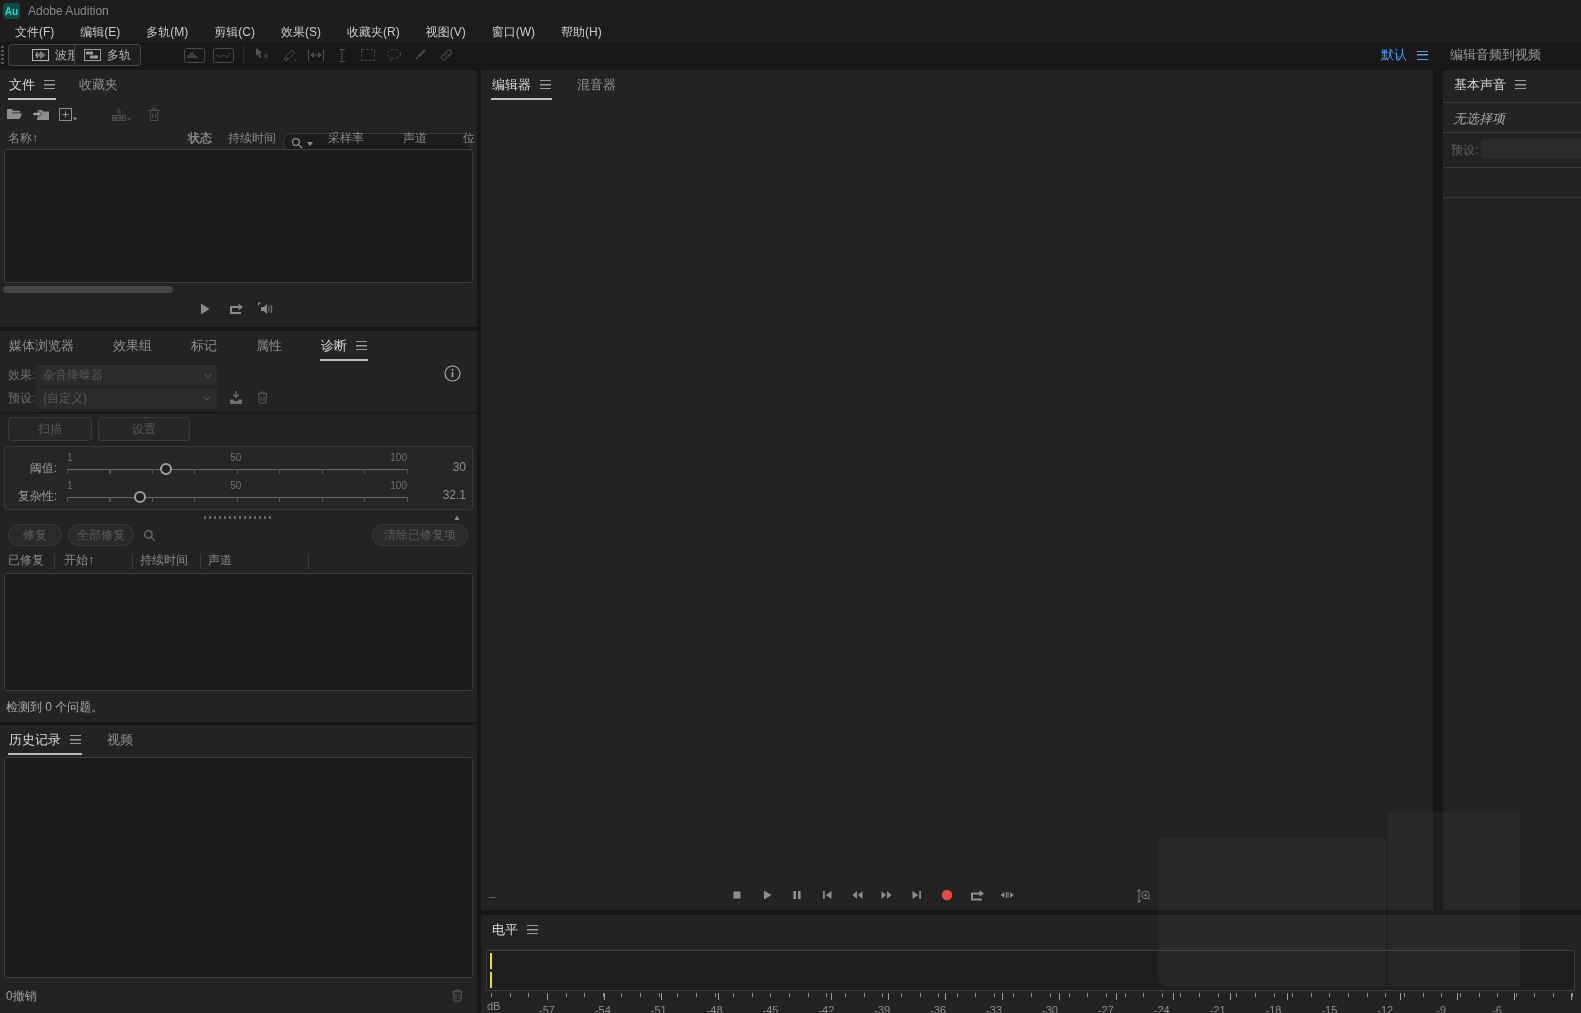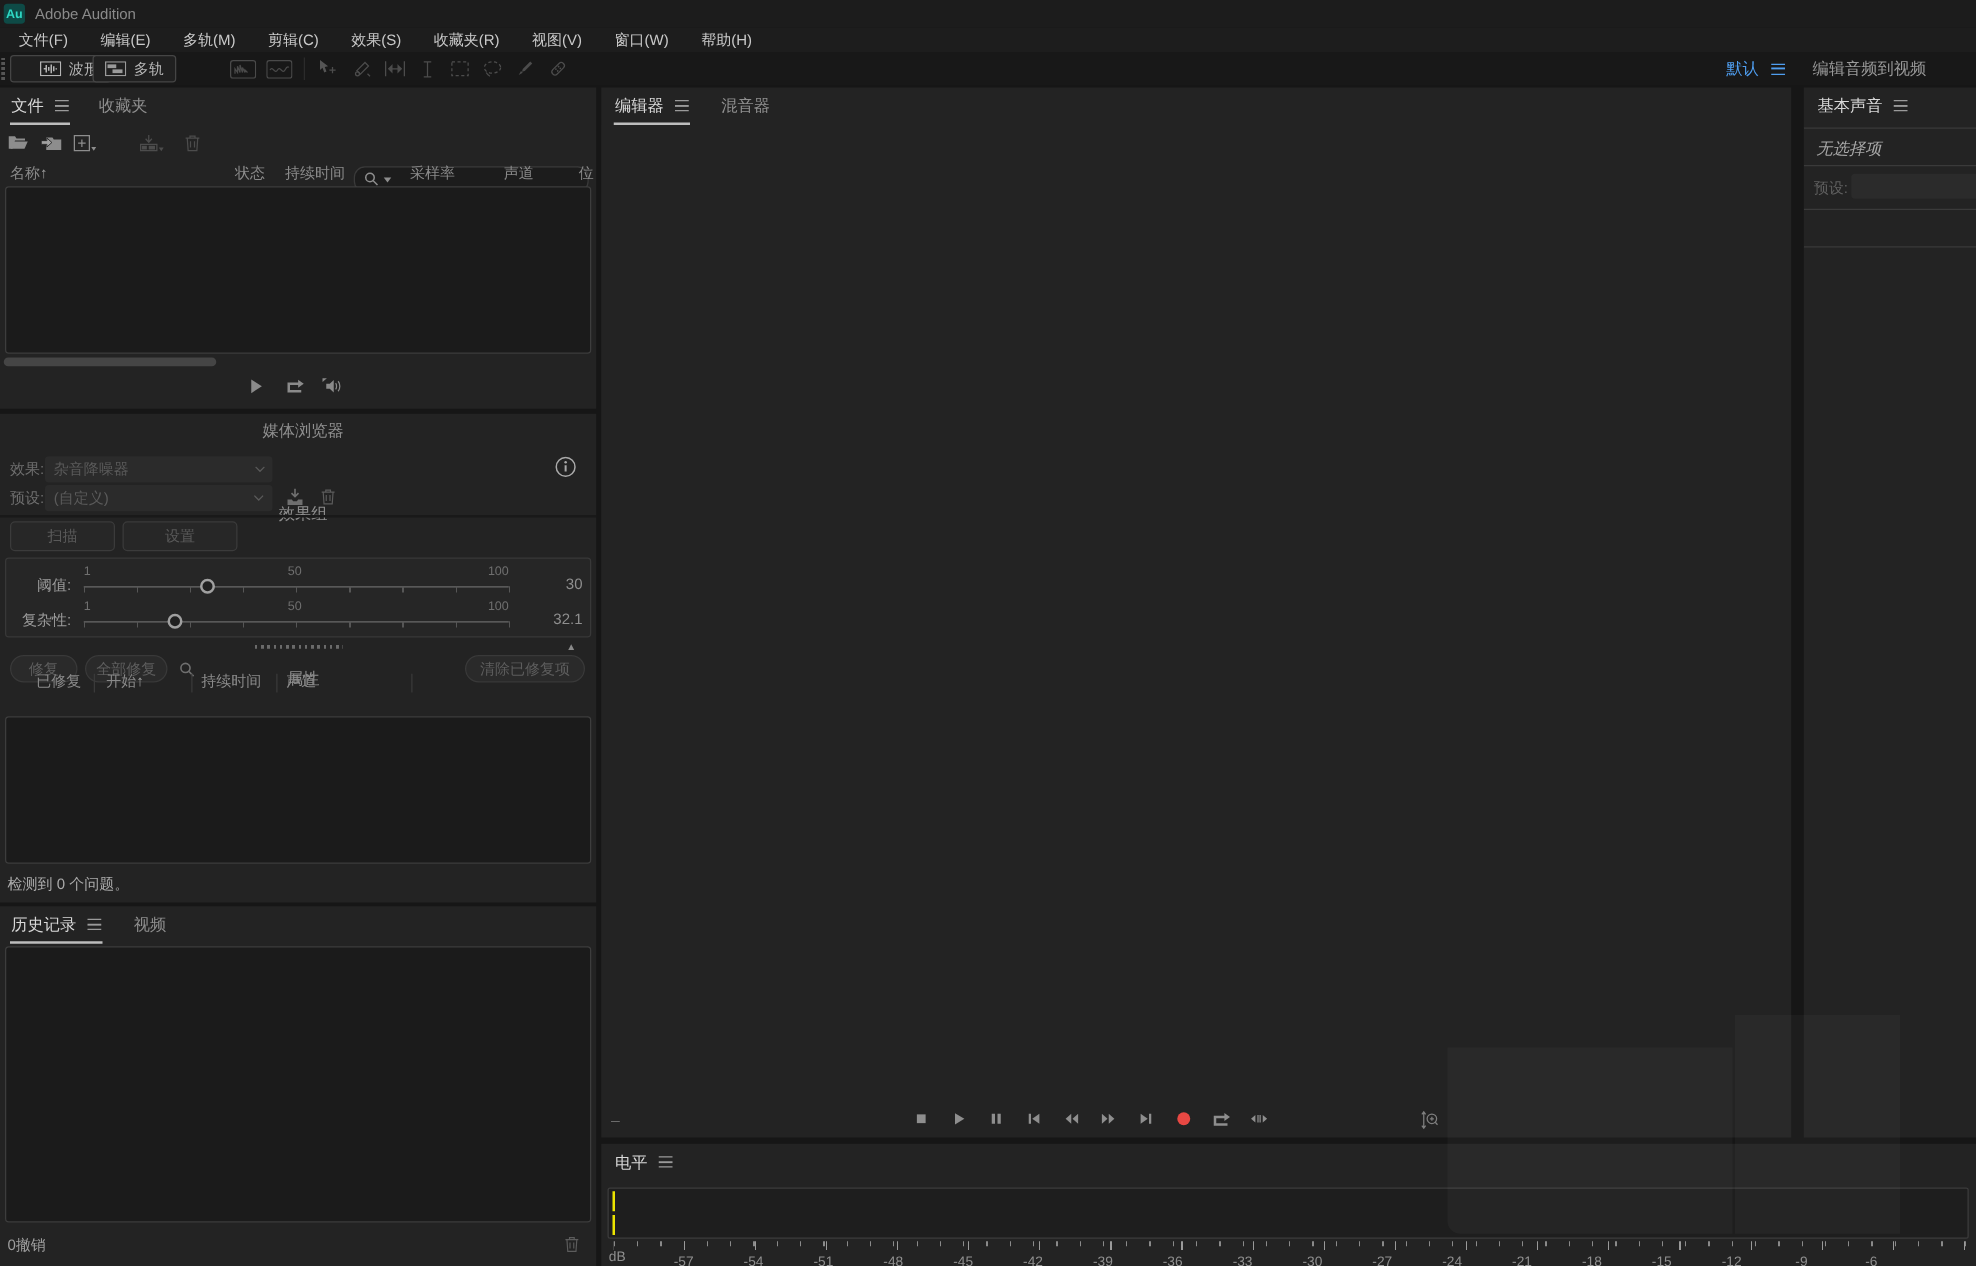--- a/index.html
+++ b/index.html
@@ -59,21 +59,21 @@
     border:1px solid #3a3a3a; border-radius:9px; display:flex; align-items:center; padding-left:7px; gap:3px; }
   .colhead { position:absolute; font-size:12px; color:#8a8a8a; top:0; white-space:nowrap; }
   #files-colheads { position:absolute; left:0; top:60px; width:477px; height:18px; }
   #files-well { left:4px; top:79px; width:469px; height:134px; }
   #files-hscroll { position:absolute; left:3px; top:216px; width:470px; height:8px; }
   #files-hscroll .thumb { position:absolute; left:0; top:0; width:170px; height:7px; background:#454545; border-radius:4px; }
   #files-footer { position:absolute; left:0; top:226px; width:477px; height:31px; display:flex; align-items:center; }
 
   
   #diag-panel { left:0; top:263px; width:477px; height:391px; }
-  #diag-panel .tabbar { gap:37px;flex-direction:column; }
+  #diag-panel .tabbar { gap:37px; }
   .fldrow { position:absolute; left:0; width:477px; height:22px; display:flex; align-items:center; }
   .fldlabel { position:absolute; left:8px; font-size:12px; color:#6e6e6e; }
   .dropdown { position:absolute; left:36px; width:182px; height:21px; background:#2b2b2b; border-radius:3px;
     display:flex; align-items:center; justify-content:space-between; padding:0 7px; }
   .dropdown .val { font-size:12px; color:#5a5a5a; }
   .pill { display:flex; align-items:center; justify-content:center; font-size:12px; color:#5d5d5d;
     background:#2a2a2a; border:1px solid #393939; border-radius:11px; position:absolute; height:22px; }
   .sq-btn { display:flex; align-items:center; justify-content:center; font-size:12px; color:#595959;
     background:#272727; border:1px solid #3b3b3b; border-radius:4px; position:absolute; height:24px; }
   #slider-box { position:absolute; left:4px; top:115px; width:469px; height:64px; background:#262626;
@@ -85,21 +85,21 @@
   .slider-line { position:absolute; left:0; top:17px; width:100%; height:1px; background:#6a6a6a; }
   .slider-ticks { position:absolute; left:0; top:17px; width:100.5%; height:5px;
     background:repeating-linear-gradient(90deg,#565656 0 1px,transparent 1px 42.5px); }
   .slider-knob { position:absolute; top:11px; width:12px; height:12px; border:2px solid #a0a0a0;
     border-radius:50%; background:#202020; margin-left:-7px; }
   .slider-value { position:absolute; left:415px; top:8px; width:46px; text-align:right; font-size:12px; color:#8f8f8f; }
   #diag-splitter { position:absolute; left:0; top:181px; width:477px; height:11px; }
   #diag-splitter .dots { position:absolute; left:50%; top:4px; width:70px; height:3px; margin-left:-35px;
     background:repeating-linear-gradient(90deg,#6a6a6a 0 2px,transparent 2px 5px); }
   #diag-splitter .collapse { position:absolute; right:16px; top:1px; font-size:8px; color:#8a8a8a; }
-  #diag-tablehead { position:absolute; left:0; top:206px; width:477px; height:20px;margin-left:21px; }
+  #diag-tablehead { position:absolute; left:0; top:221px; width:477px; height:20px; }
   .col-sep { position:absolute; top:2px; width:1px; height:15px; background:#3a3a3a; }
   #diag-well { left:4px; top:242px; width:469px; height:118px; }
   #diag-status { position:absolute; left:6px; top:368px; font-size:12px; color:#ababab; }
 
   
   #history-panel { left:0; top:657px; width:477px; height:288px; }
   #history-well { left:4px; top:32px; width:469px; height:221px; }
   #history-footer { position:absolute; left:0; top:255px; width:477px; height:33px; }
   #undo-status { position:absolute; left:6px; top:8px; font-size:12px; color:#9f9f9f; }
 
@@ -307,21 +307,21 @@
           <circle cx="5" cy="5" r="3.4" fill="none" stroke="#8d8d8d" stroke-width="1.2"></circle>
           <path d="M7.6 7.6 11 11" stroke="#8d8d8d" stroke-width="1.2"></path>
         </svg>
         <span class="caret-dn" style="border-top-color:#8d8d8d;"></span>
         <span style="font-size:12px;color:#9a9a9a;"></span>
       </div>
     </div>
 
     <div id="files-colheads">
       <span class="colhead" style="left:8px;"><span>名称</span><span style="color:#9c9c9c;">↑</span></span>
-      <span class="colhead" style="left:188px;">状态</span>
+      <span class="colhead" style="left:188px;font-weight:bold;">状态</span>
       <span class="colhead" style="left:228px;">持续时间</span>
       <span class="colhead" style="left:328px;">采样率</span>
       <span class="colhead" style="left:403px;">声道</span>
       <span class="colhead" style="left:463px;">位</span>
     </div>
 
     <div class="well" id="files-well"></div>
     <div id="files-hscroll">
       <div class="thumb"></div>
     </div>

